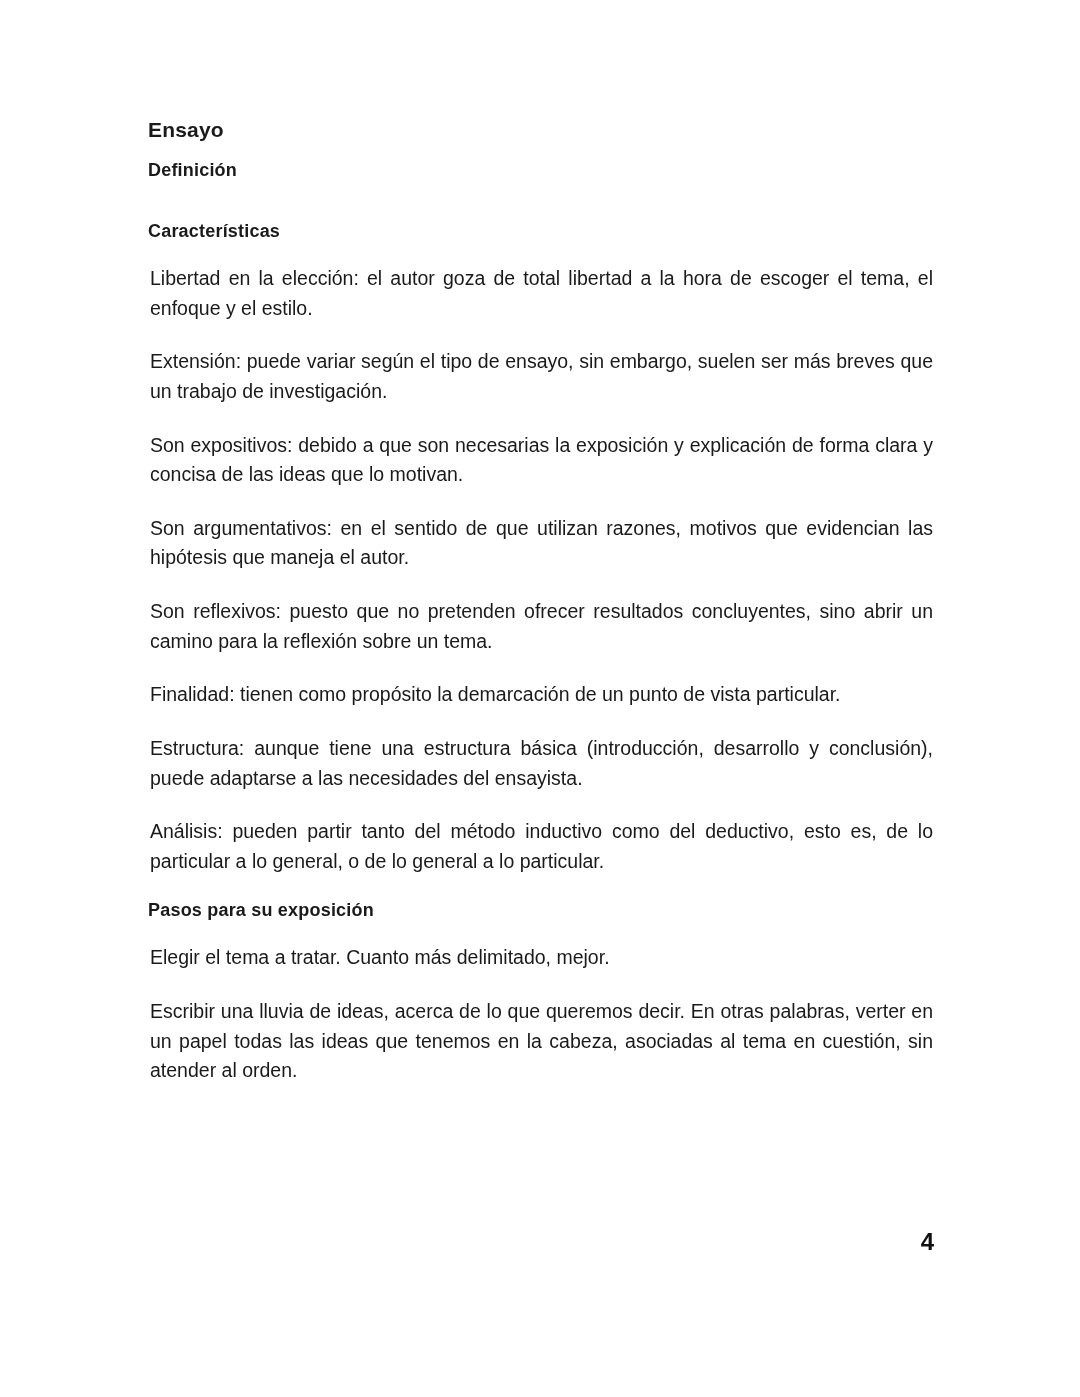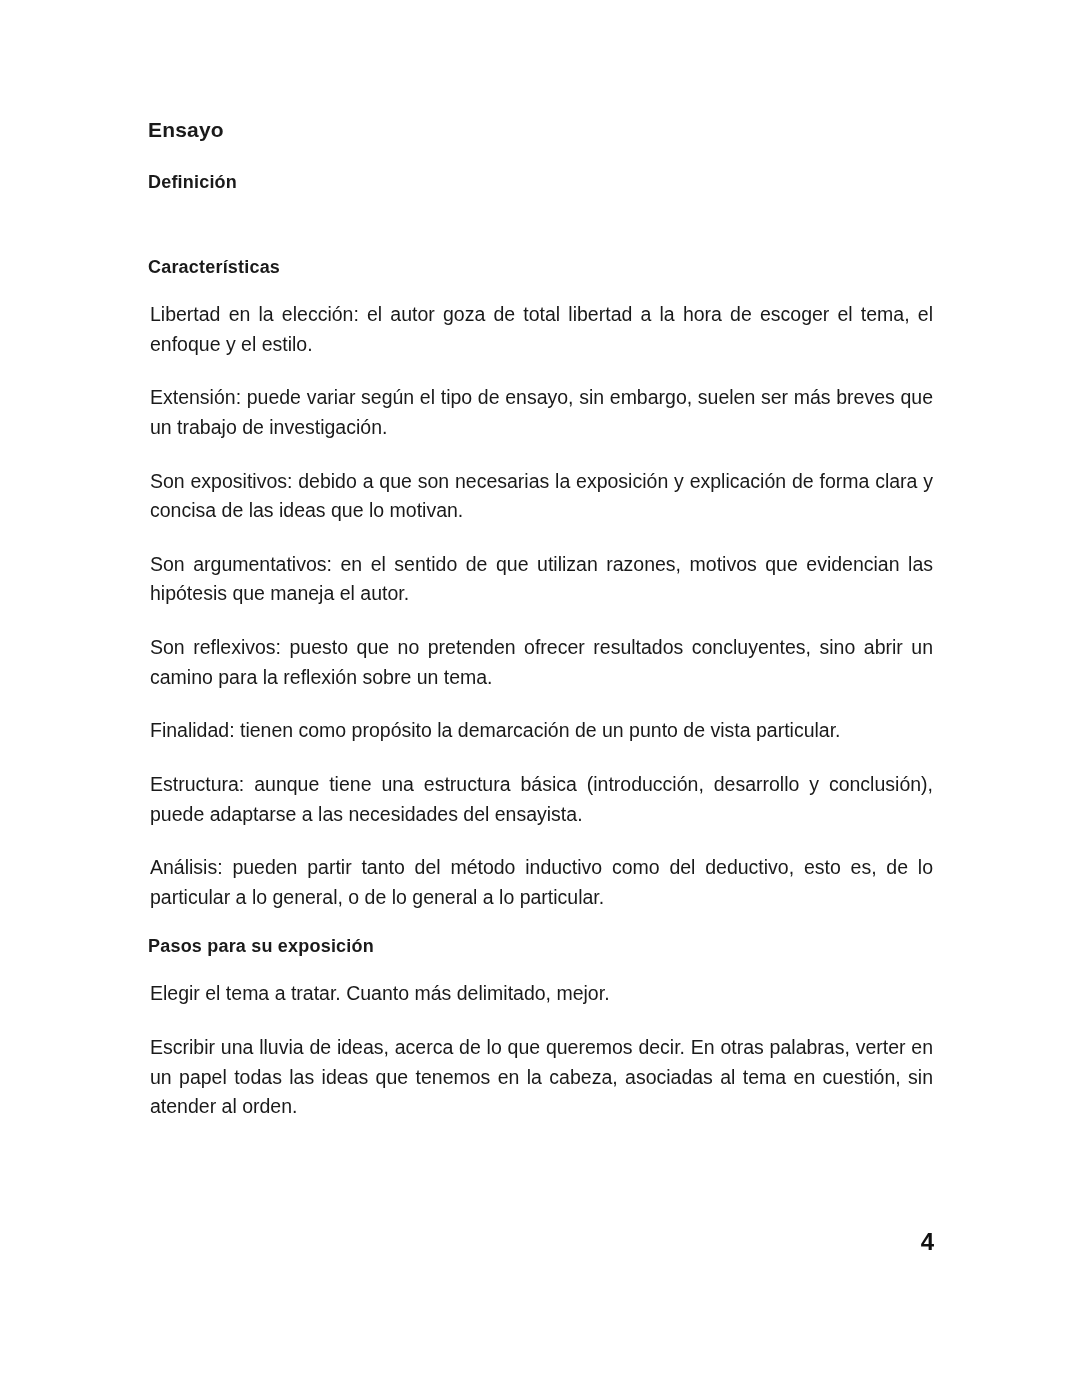--- a/index.html
+++ b/index.html
@@ -25,31 +25,31 @@
   }
   .content {
     position: absolute;
     left: 148px;
     top: 118px;
     width: 785px;
   }
   h1.doc-title {
     font-size: 21px;
     font-weight: bold;
-    margin: 0 0 30px 0;
+    margin: 0 0 18px 0;
     letter-spacing: 0.2px;
   }
   h2.section-heading {
     font-size: 18px;
     font-weight: bold;
     margin: 0 0 22px 0;
     letter-spacing: 0.2px;
   }
   h2.section-heading.spaced-top {
-    margin-top: 64px;
+    margin-top: 40px;
   }
   p.body-text {
     font-size: 19.5px;
     line-height: 1.52;
     margin: 0 0 24px 0;
     text-align: justify;
   }
   p.body-text.last {
     margin-bottom: 1px;
   }

